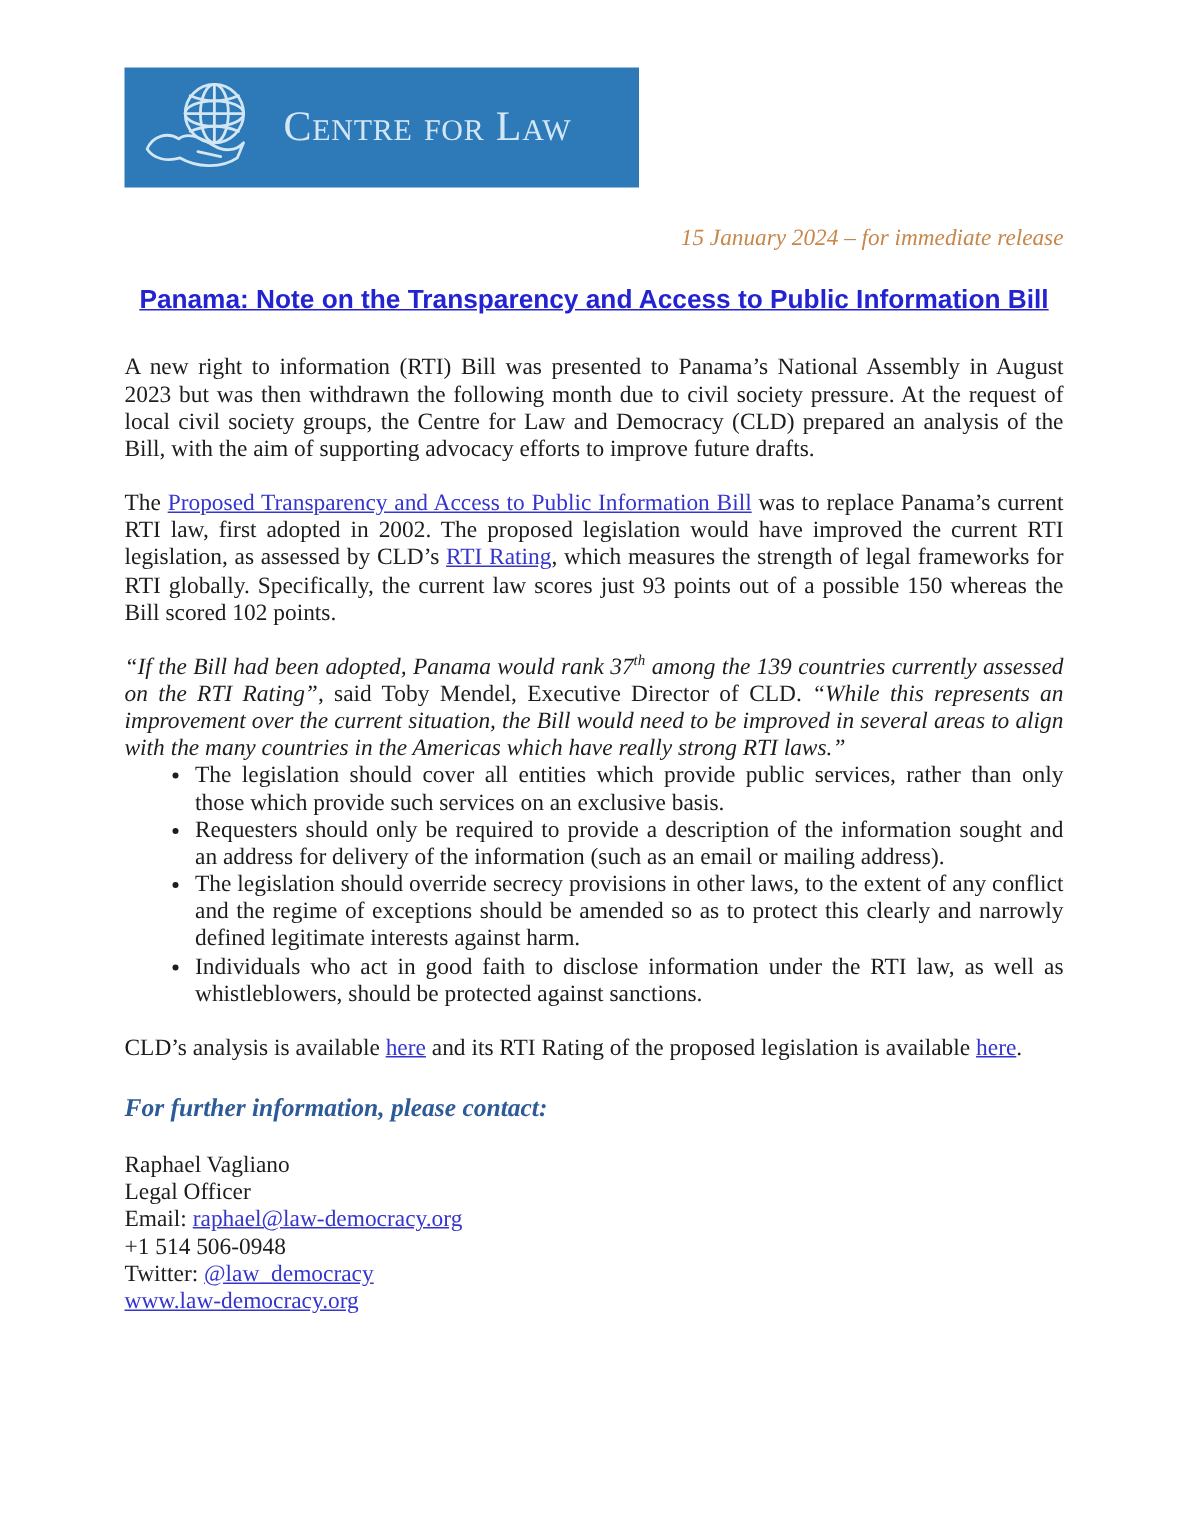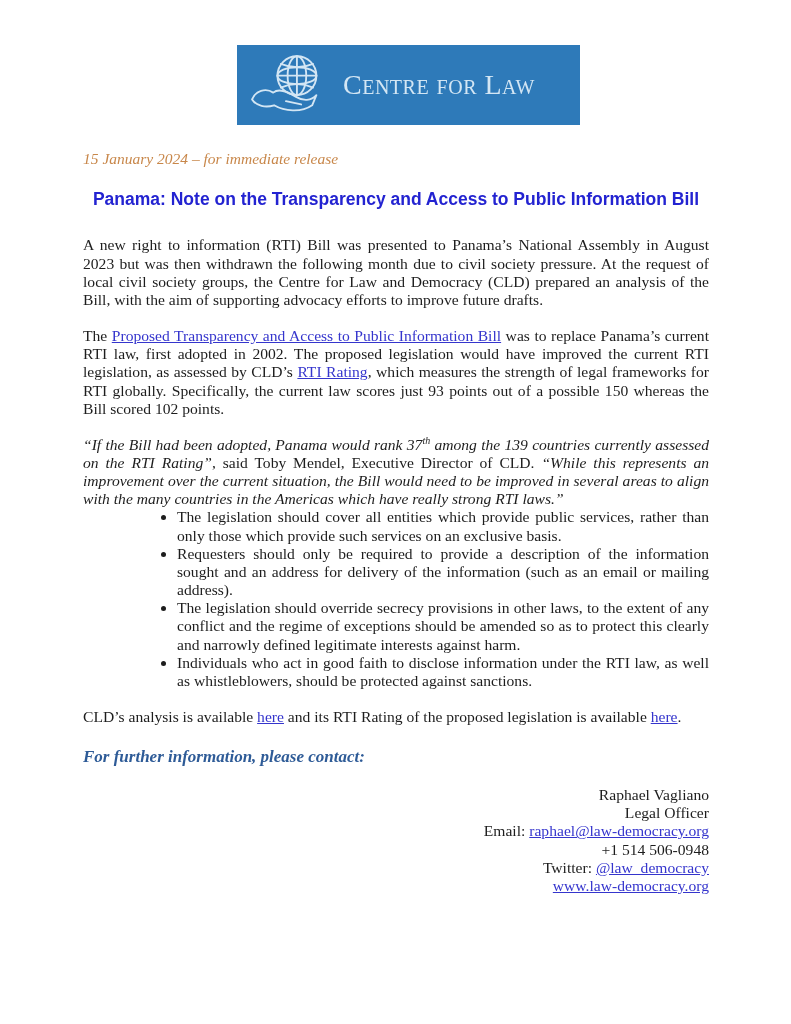--- a/index.html
+++ b/index.html
@@ -10,21 +10,20 @@
     padding:45px 82px 0 83px;
     background:#ffffff;
     font-family:"Liberation Serif", serif;
     font-size:15.6px;
     line-height:1.165;
     color:#1d1d1d;
     overflow:hidden;
   }
   .logo {
     width:343px; height:80px;
-    margin-left:154px;
     background:#2e7ab9;
     display:flex; align-items:center;
     box-sizing:border-box;
     padding:6px 12px 6px 10px;
     color:#d3e6f4;
   }
   .logo svg { width:88px; height:66px; flex:none; margin-right:8px; }
   .logo-text {
     font-family:"Liberation Serif", serif;
     font-variant:small-caps;
@@ -32,54 +31,55 @@
     line-height:1.0;
     letter-spacing:0.5px;
     white-space:nowrap;
   }
   .logo-text .l2 { margin-left:-4px; }
   .date-line {
     margin:25px 0 0 0;
     color:#c8874a;
     font-style:italic;
     font-size:15.5px;
+    text-align:right;
   }
   .doc-title {
     margin:21px 0 0 0;
     text-align:center;
     font-family:"Liberation Sans", sans-serif;
     font-weight:bold;
     font-size:17.5px;
     color:#2323d1;
   }
-  .doc-title span { }
+  .doc-title span { text-decoration:underline; }
   p.body { margin:18px 0 0 0; text-align:justify; }
   p.first { margin-top:27px; }
   a.link, span.link {
     color:#3535cd;
     text-decoration:underline;
     cursor:pointer;
   }
   .it { font-style:italic;margin-top:16px; }
   sup.sp { font-size:0.64em; vertical-align:super; line-height:0; }
   ul.bullets {
     margin:0; padding:0 0 0 47px;
     list-style:disc outside;
   }
-  ul.bullets li { text-align:justify;margin-left:47px; }
+  ul.bullets li { text-align:justify; }
   .analysis { margin-top:22px; }
   .contact-heading {
     margin:21px 0 0 0;
     color:#2e5b97;
     font-weight:bold;
     font-style:italic;
     font-size:17px;
   }
   .contact { margin-top:19px; }
-  .contact div { line-height:1.17;text-align:right; }
+  .contact div { line-height:1.17; }
 </style>
 </head>
 <body>
 
 <div class="page">
 
   <div class="logo">
     <svg viewBox="0 0 100 78" fill="none" stroke="#d3e6f4" stroke-width="2.2" stroke-linecap="round" stroke-linejoin="round">
       <circle cx="57" cy="28" r="23"></circle>
       <ellipse cx="57" cy="28" rx="11" ry="23"></ellipse>

